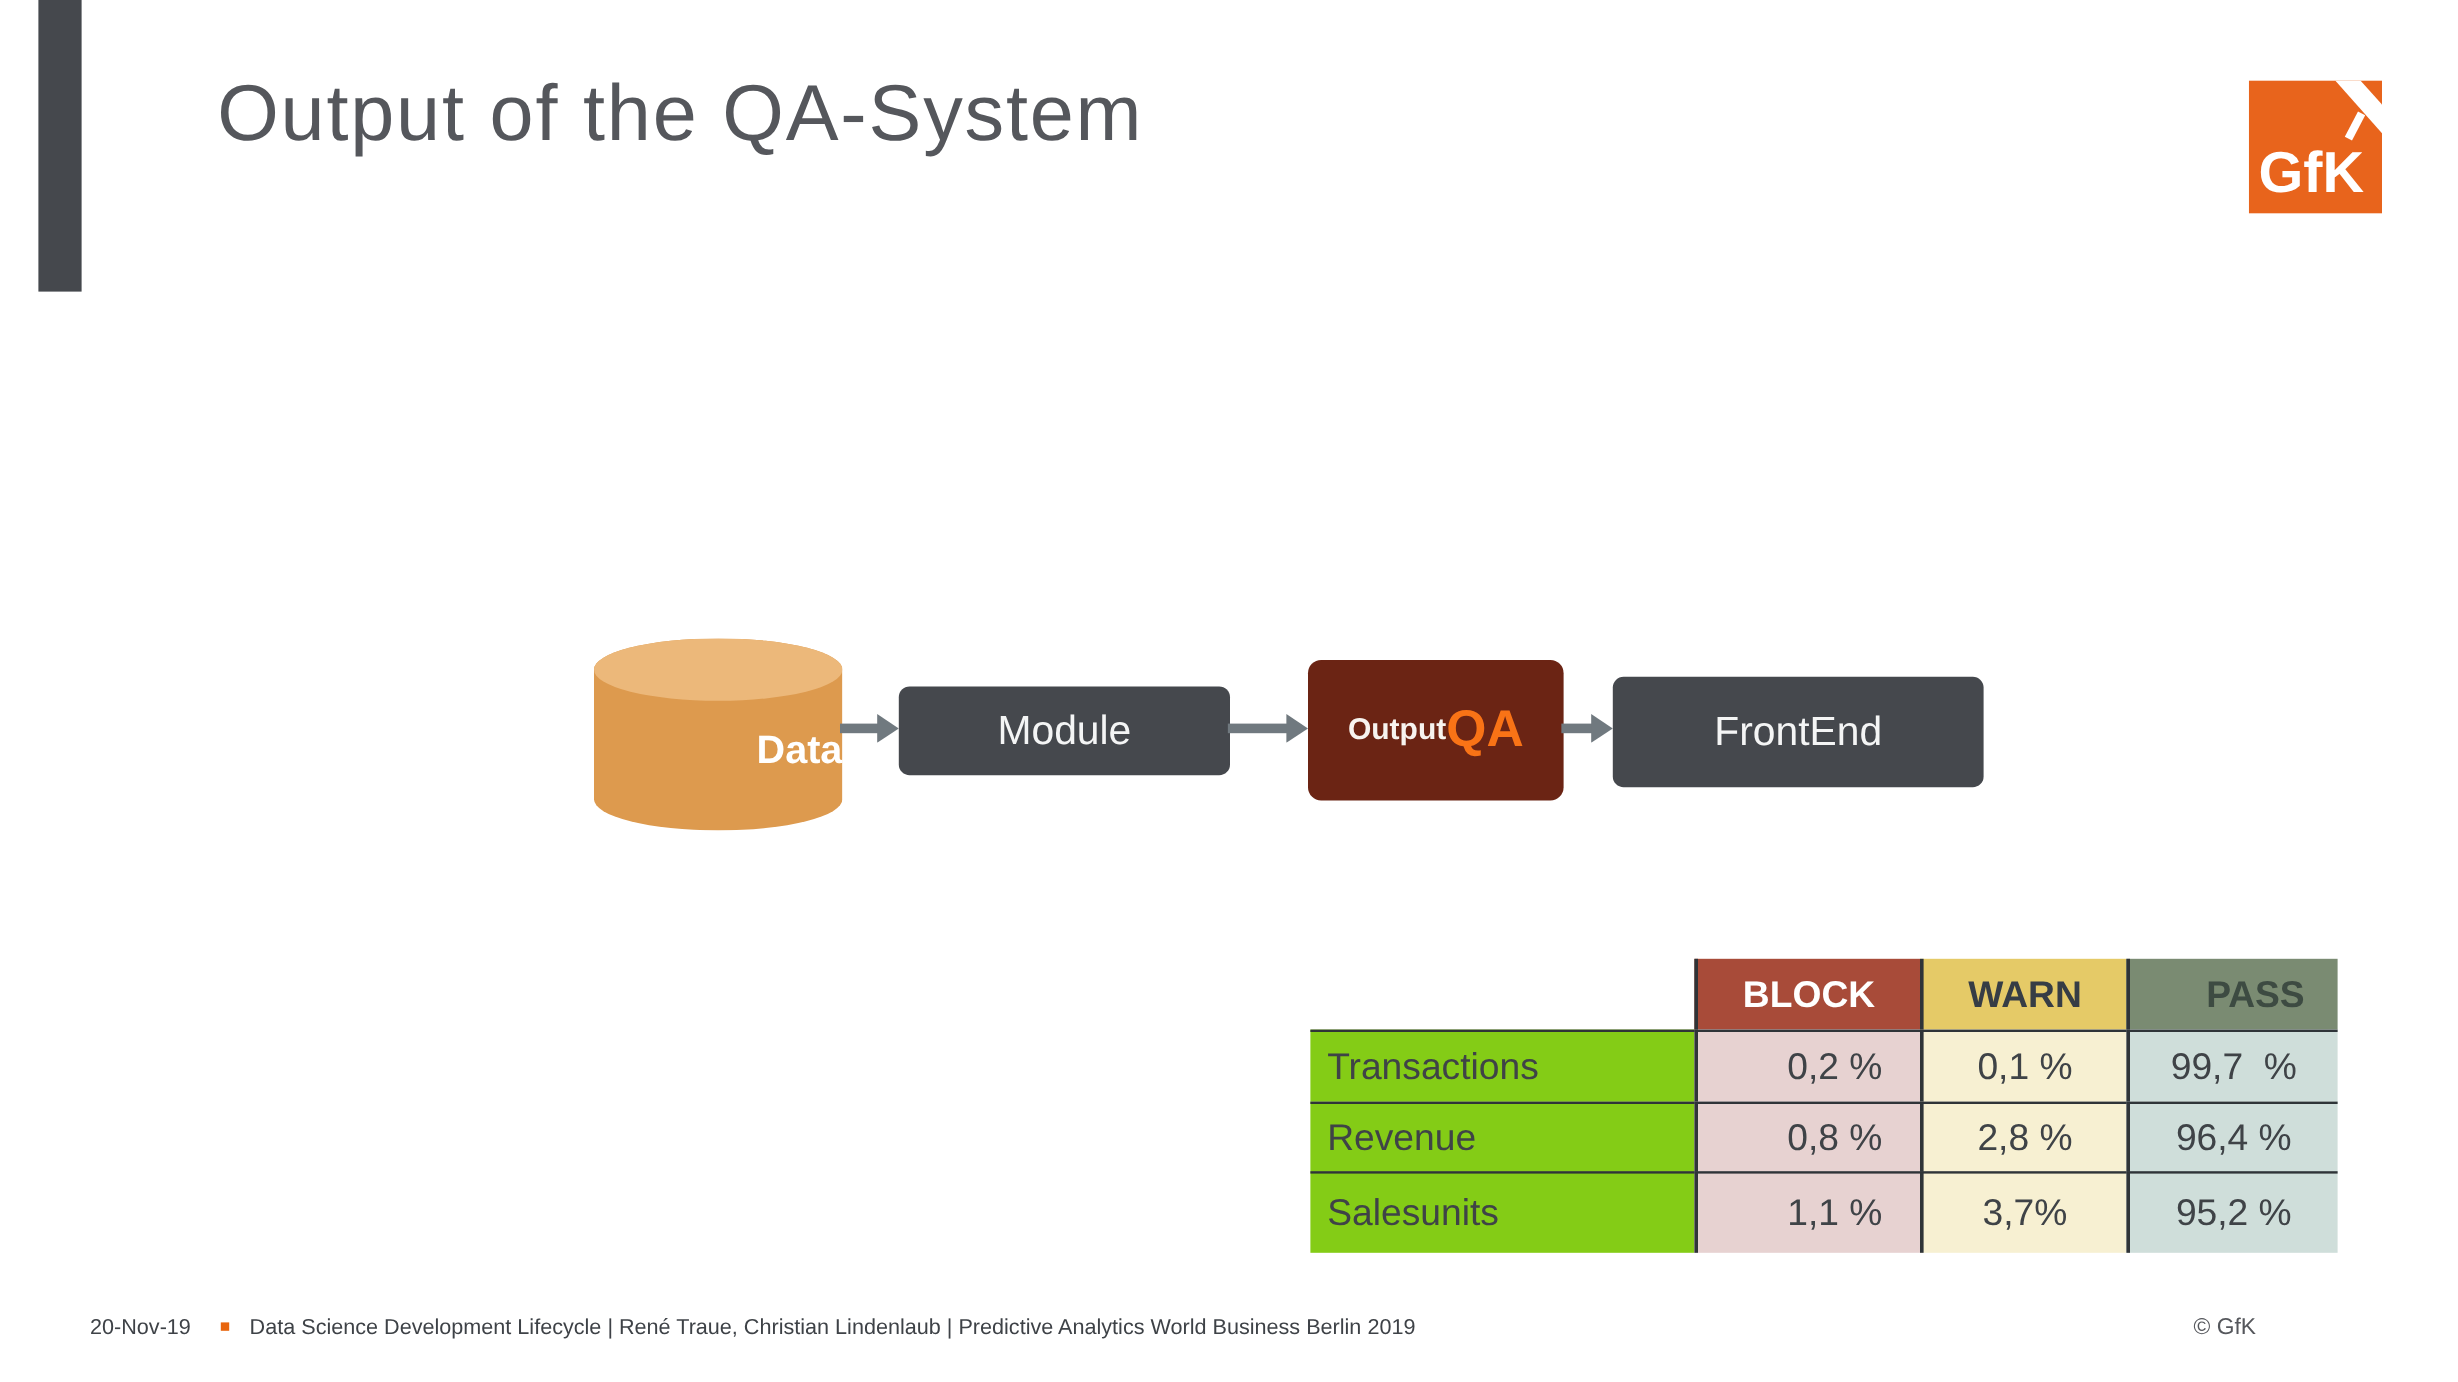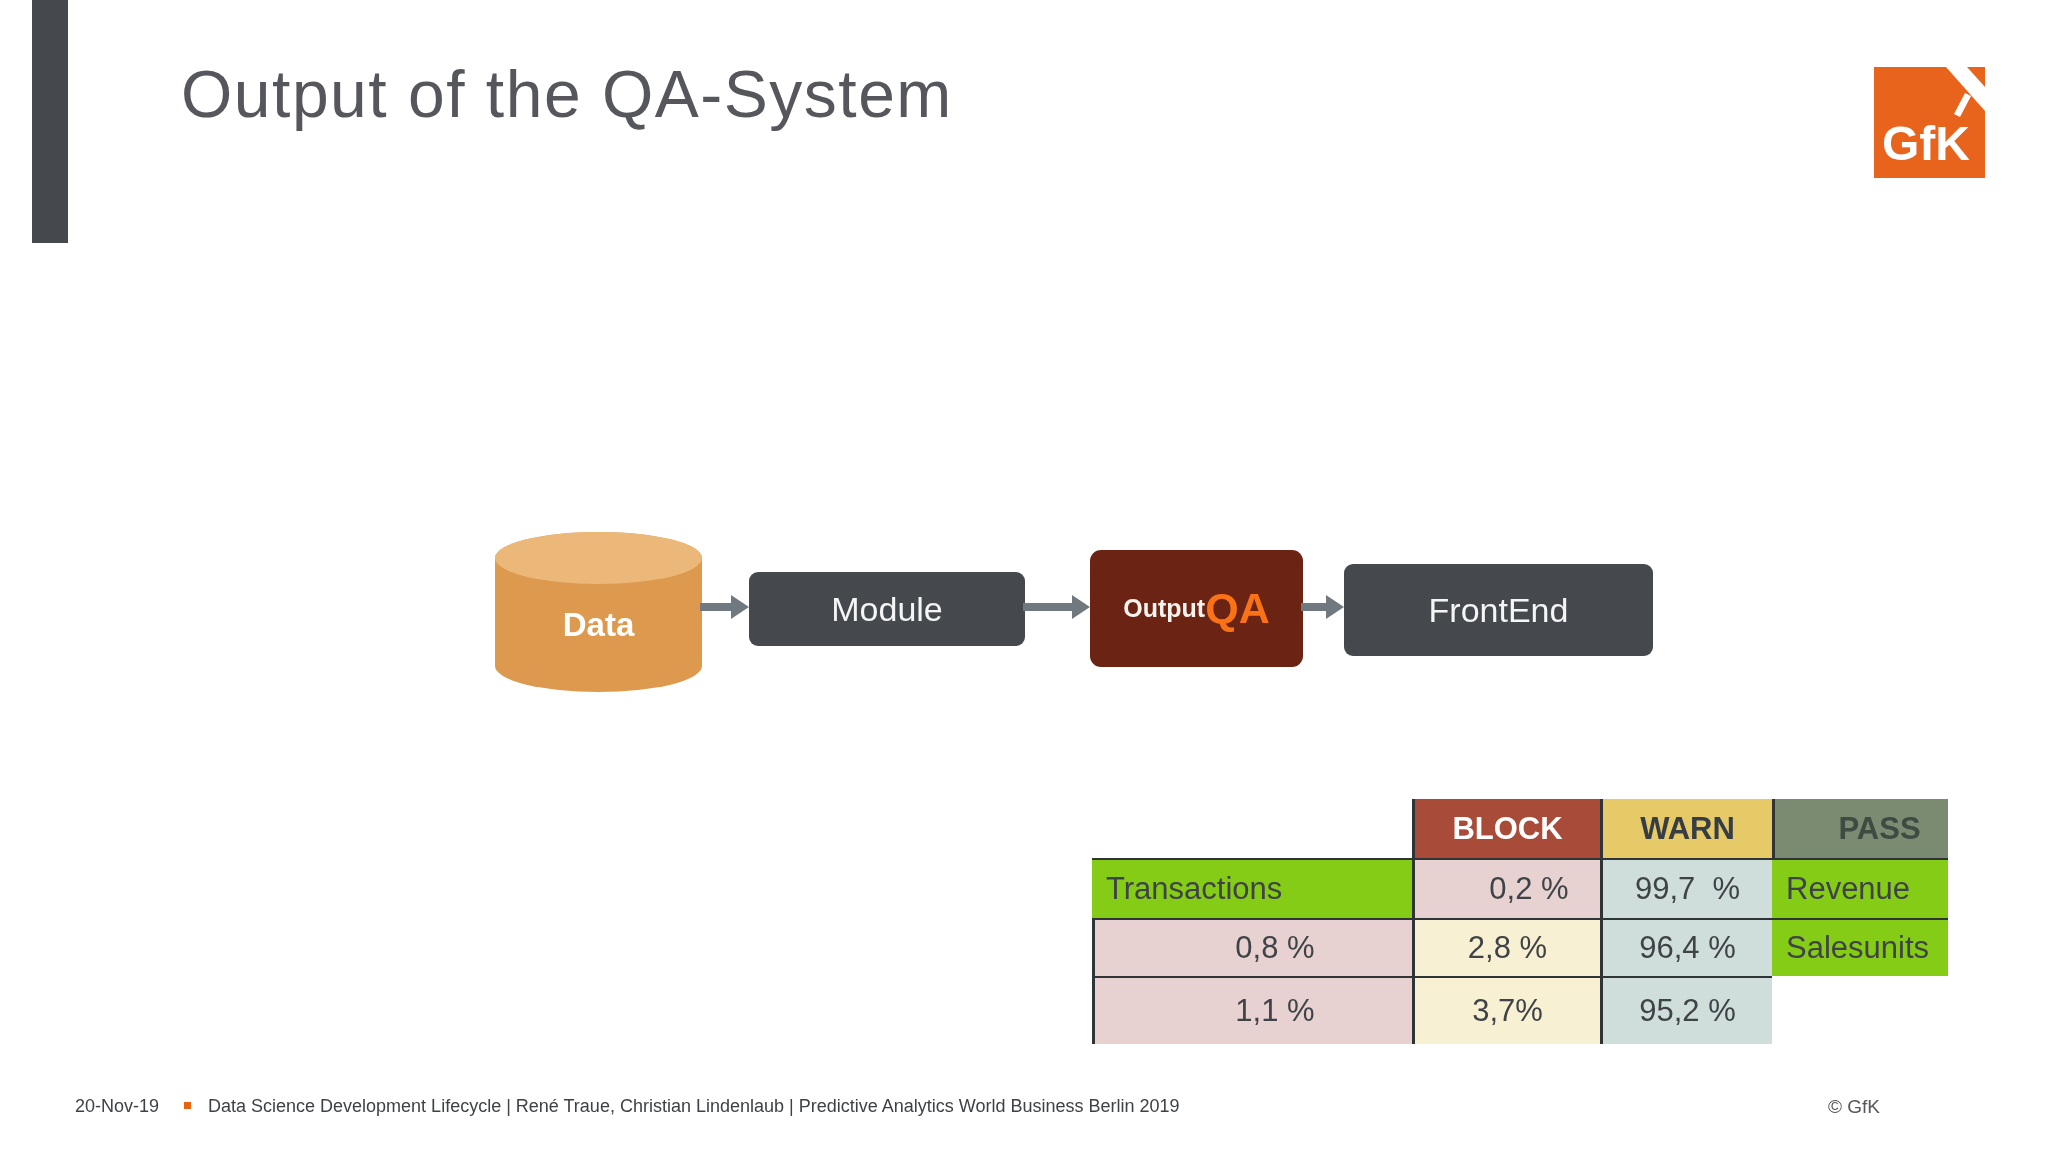--- a/index.html
+++ b/index.html
@@ -22,21 +22,21 @@
   }
   .logo{position:absolute; left:1874px; top:67px; width:111px; height:111px;}
   .logo-bg{fill:var(--logo-orange);}
   .logo-cut{fill:#ffffff;}
   .logo-accent{fill:#ffffff;}
   .logo-text{fill:#ffffff; font-family:"Liberation Sans", sans-serif; font-weight:700; font-size:48px;}
 
   
   .cylinder{position:absolute; left:495px; top:532px; width:207px; height:160px;}
   .cyl-label{
-    position:absolute; left:0; top:74px; width:100%; text-align:center;
+    position:absolute; left:0; top:74px; width:100%; text-align:right;
     color:#fff; font-size:33px; font-weight:700;
   }
   .node{
     position:absolute; color:#F4F5F5; display:flex; align-items:center; justify-content:center;
     border-radius:9px; background:var(--box); text-align:center;
   }
   .node-module{left:749px; top:572px; width:276px; height:74px; font-size:34px; font-weight:300;}
   .node-frontend{left:1344px; top:564px; width:309px; height:92px; font-size:34px; font-weight:300;}
   .node-qa{
     left:1090px; top:550px; width:213px; height:117px; background:var(--qa-box);
@@ -133,20 +133,21 @@
   </div>
 
   <div class="qa-table">
     <div class="cell corner"></div>
     <div class="cell head block line-left">BLOCK</div>
     <div class="cell head warn line-left">WARN</div>
     <div class="cell head pass line-left">PASS</div>
 
     <div class="cell rowlabel line-top">Transactions</div>
     <div class="cell v-block line-top line-left">0,2 %</div>
+    <div class="cell v-warn line-top line-left">0,1 %</div>
     <div class="cell v-pass line-top line-left">99,7  %</div>
 
     <div class="cell rowlabel line-top">Revenue</div>
     <div class="cell v-block line-top line-left">0,8 %</div>
     <div class="cell v-warn line-top line-left">2,8 %</div>
     <div class="cell v-pass line-top line-left">96,4 %</div>
 
     <div class="cell rowlabel line-top">Salesunits</div>
     <div class="cell v-block line-top line-left">1,1 %</div>
     <div class="cell v-warn line-top line-left">3,7%</div>

